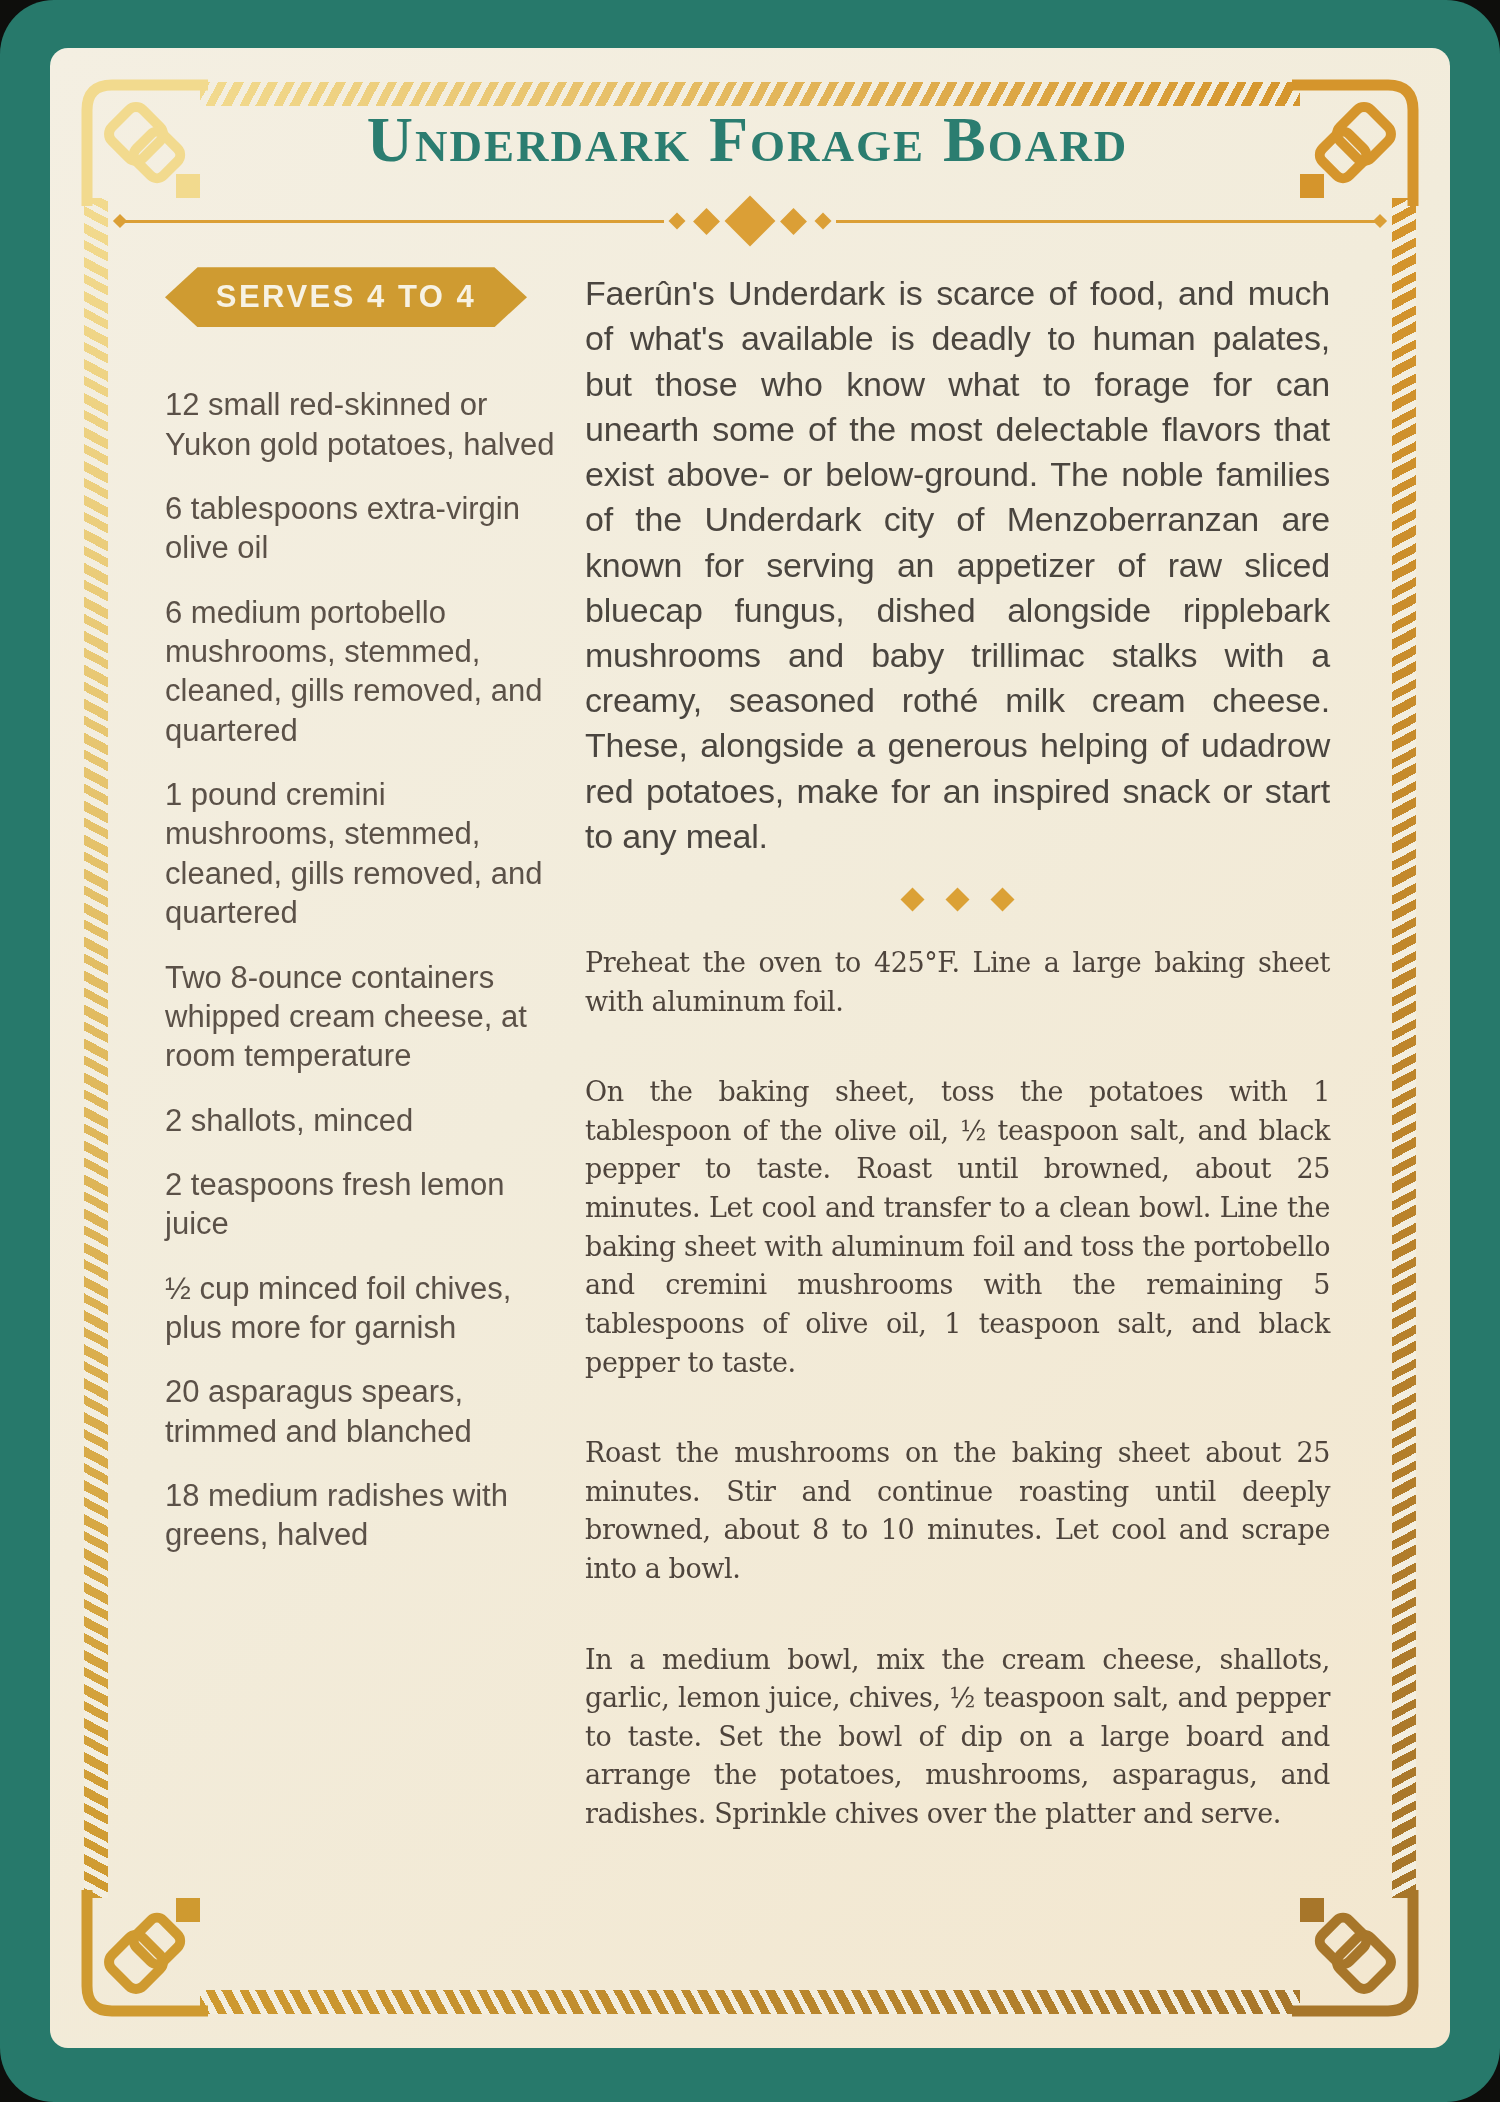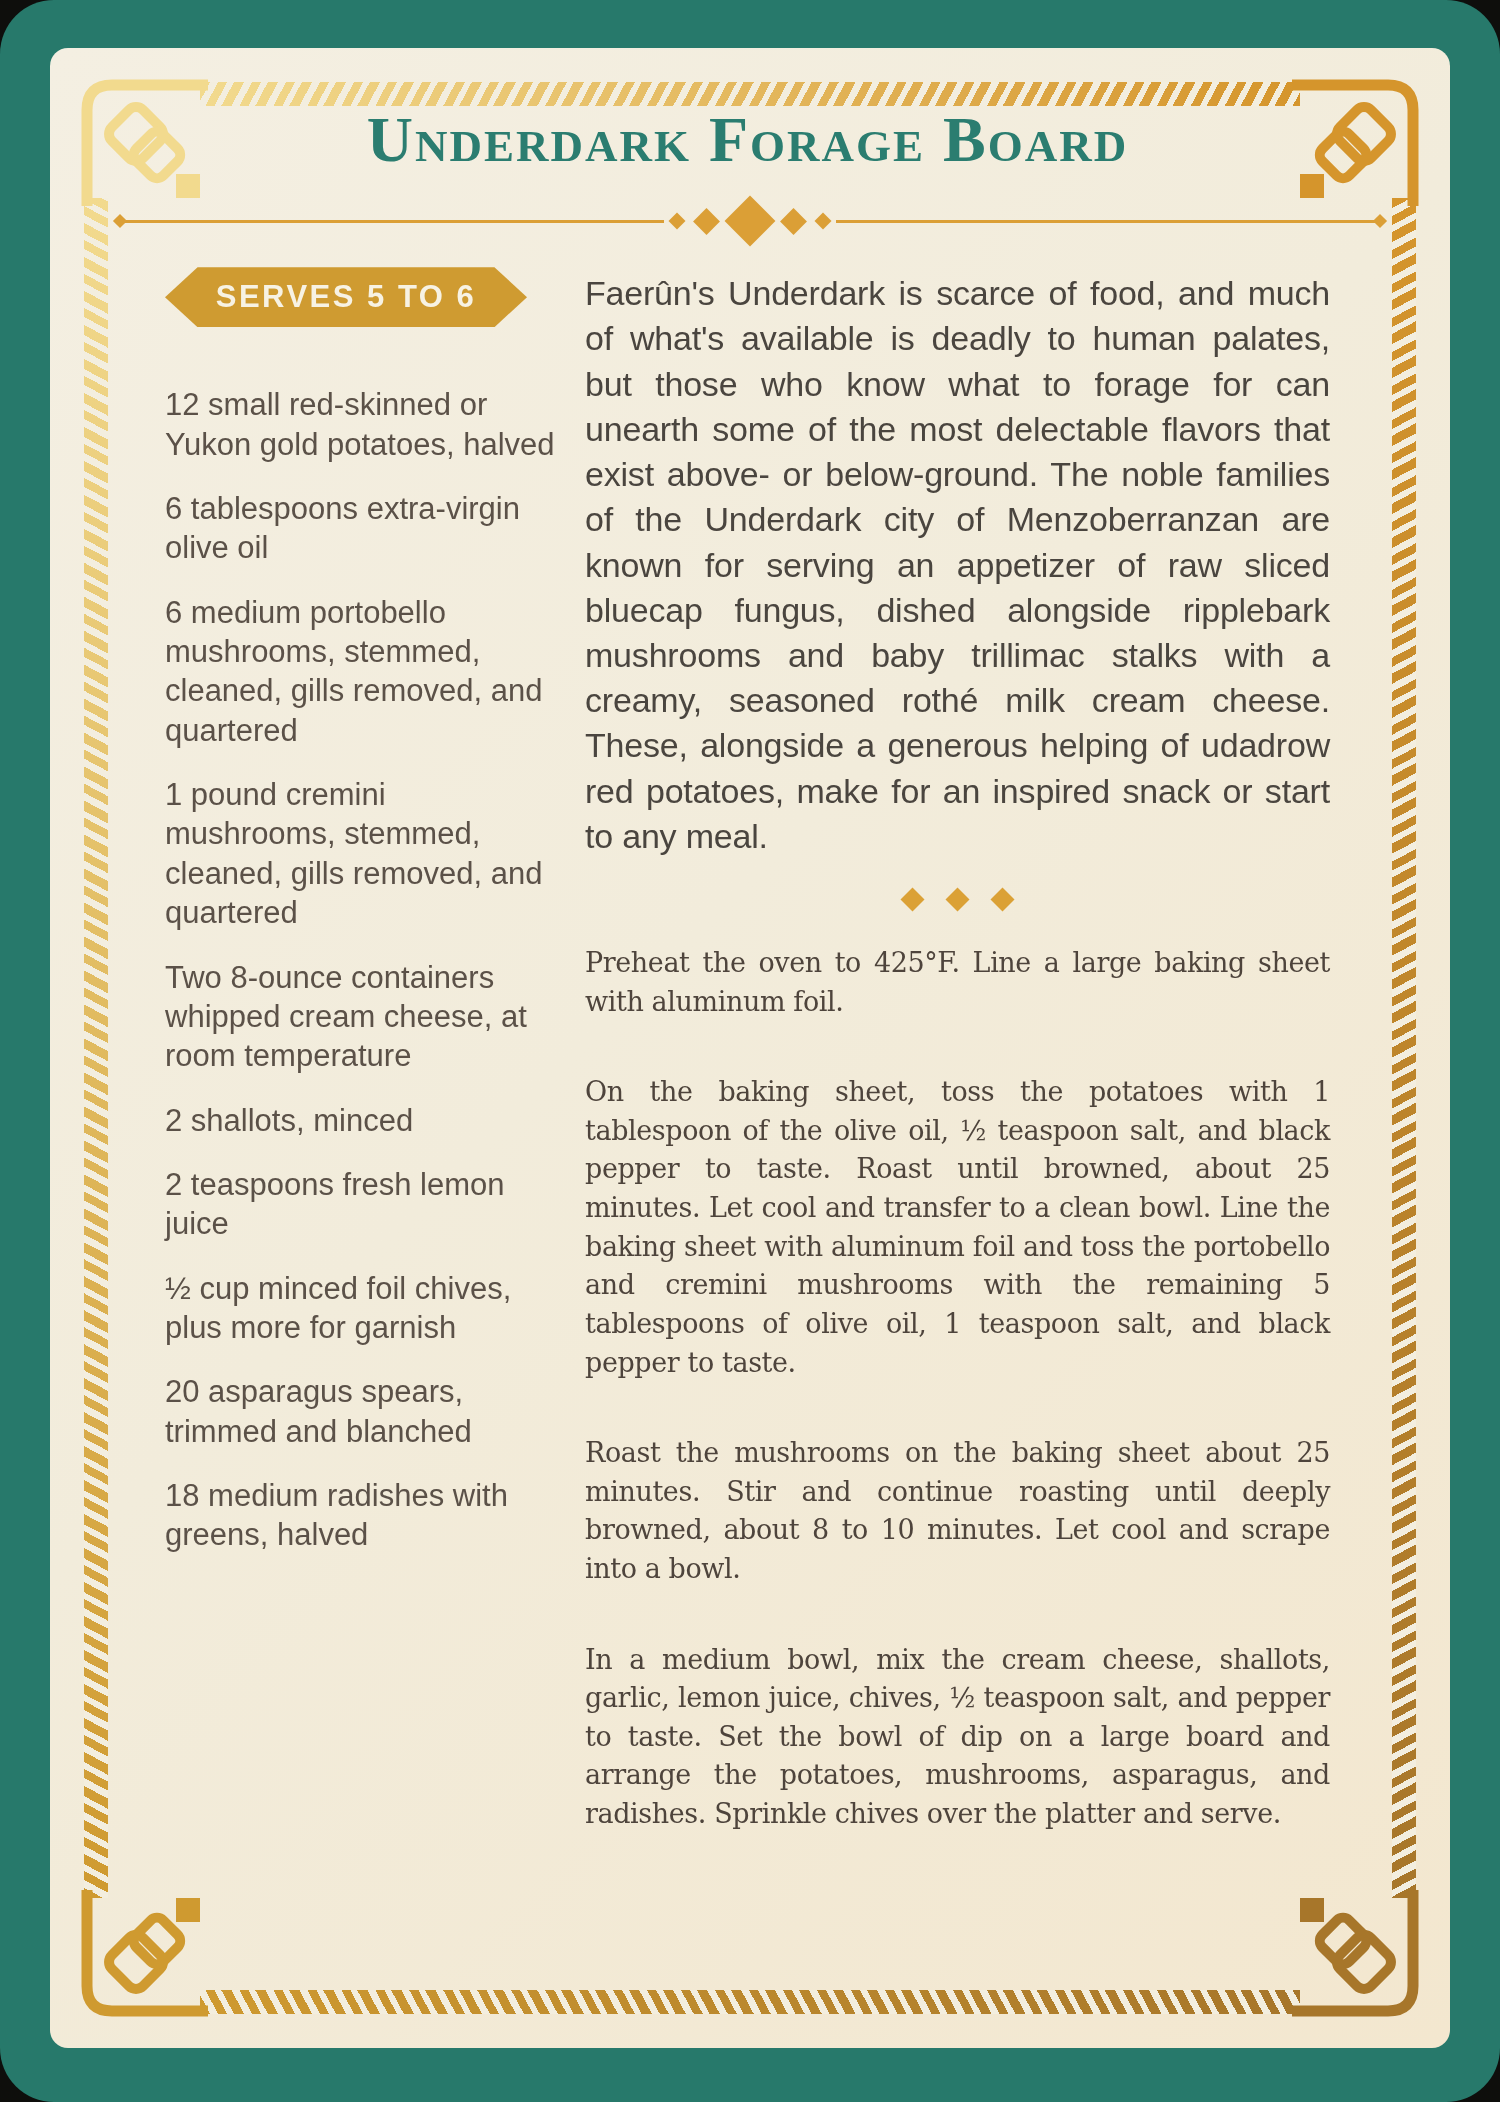--- a/index.html
+++ b/index.html
@@ -211,21 +211,21 @@
         <span class="rd rd-m"></span>
         <span class="rd rd-s"></span>
         <span class="rule-line"></span>
         <span class="rd rd-end"></span>
       </div>
 
       <div class="columns">
 
         <aside class="ingredients-col">
           <div class="badge">
-            <span>SERVES 5 TO 6</span>
+            <span>SERVES 4 TO 4</span>
           </div>
           <ul class="ingredient-list">
               <li>12 small red-skinned or Yukon gold potatoes, halved</li>
               <li>6 tablespoons extra-virgin olive oil</li>
               <li>6 medium portobello mushrooms, stemmed, cleaned, gills removed, and quartered</li>
               <li>1 pound cremini mushrooms, stemmed, cleaned, gills removed, and quartered</li>
               <li>Two 8-ounce containers whipped cream cheese, at room temperature</li>
               <li>2 shallots, minced</li>
               <li>2 teaspoons fresh lemon juice</li>
               <li>½ cup minced foil chives, plus more for garnish</li>

